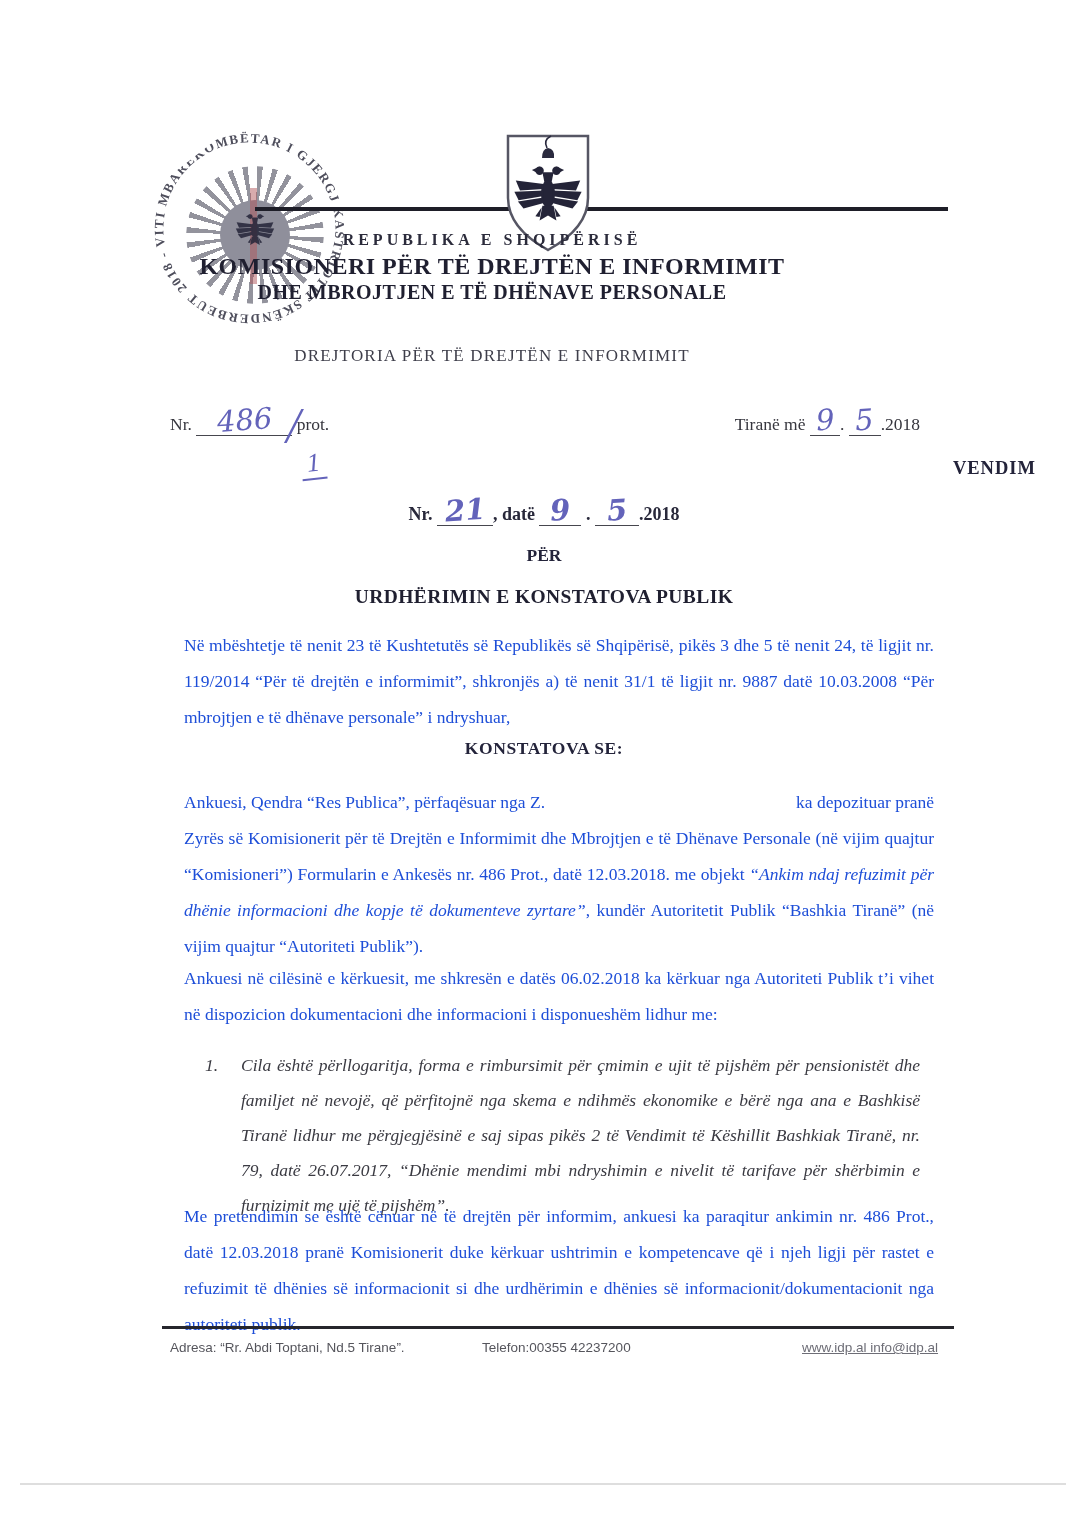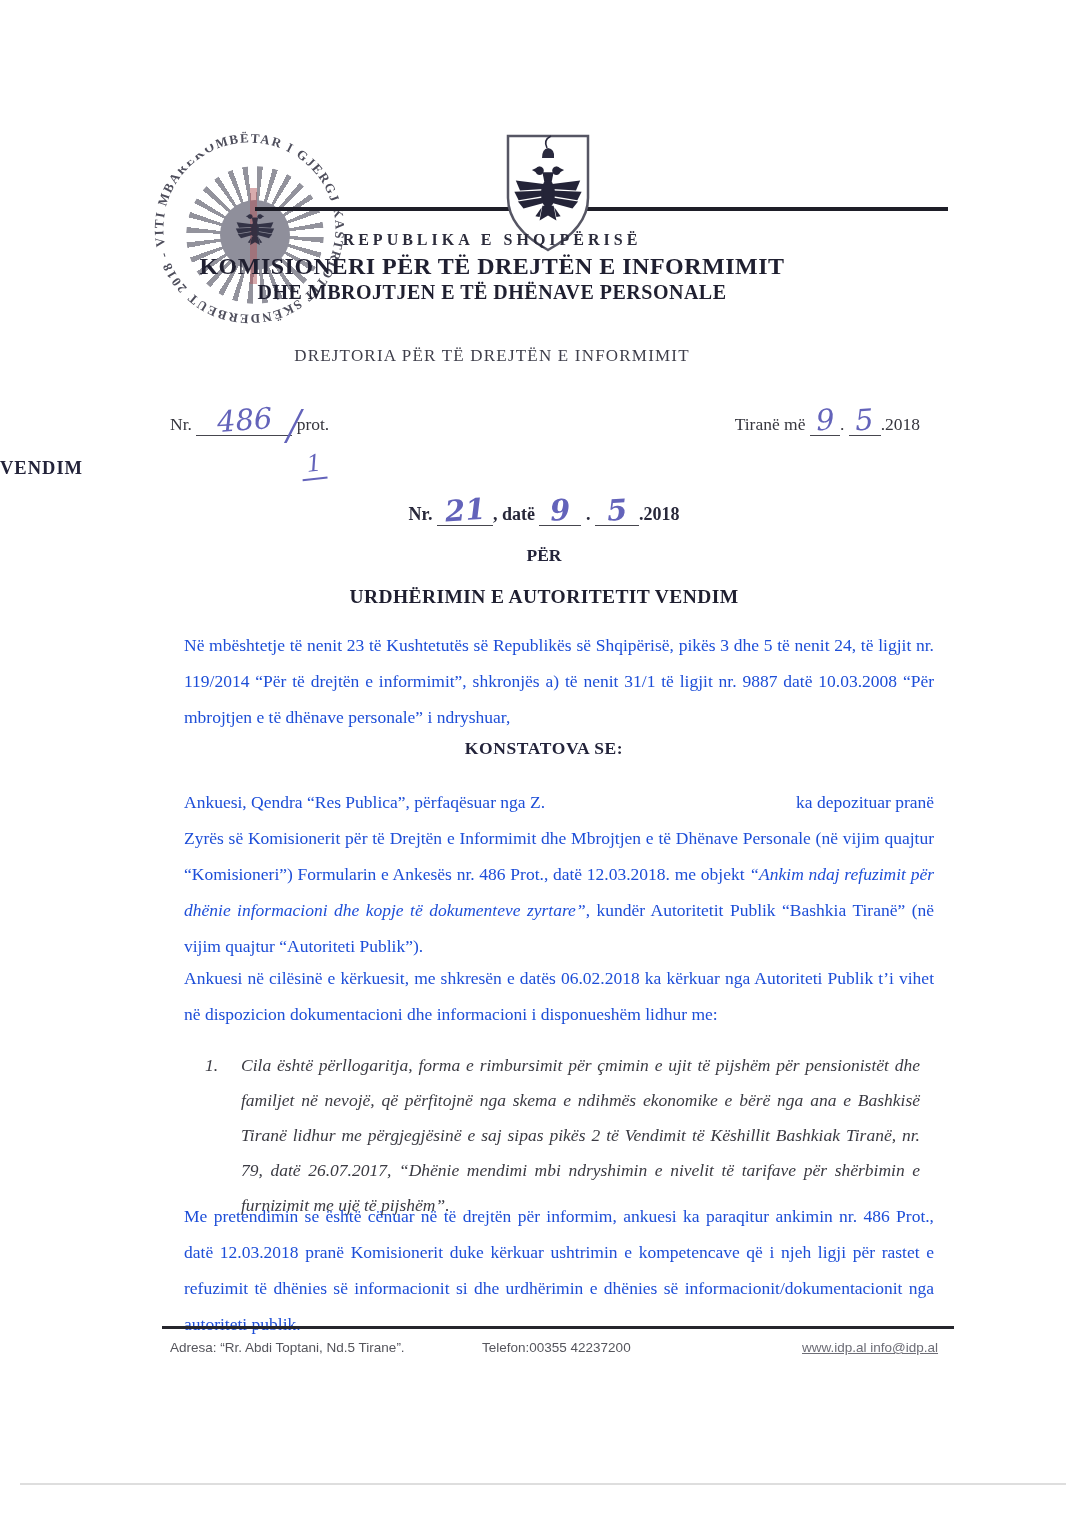--- a/index.html
+++ b/index.html
@@ -36,21 +36,21 @@
   
   .meta{position:absolute;left:170px;top:410px;width:750px;font-size:17.5px;}
   .meta .left{position:absolute;left:0;top:0;}
   .meta .right{position:absolute;right:0;top:0;}
   .blank{display:inline-block;border-bottom:1.8px solid #46464e;text-align:center;position:relative;vertical-align:baseline;}
   .hw{font-family:"DejaVu Serif",serif;font-style:italic;color:#6363ba;display:inline-block;}
   .hw-big{font-size:29px;line-height:20px;transform:rotate(-4deg);}
   .hw-slash{position:absolute;right:-8px;top:-10px;font-size:50px;line-height:50px;color:#6363ba;font-style:italic;}
   .hw-sub{position:absolute;right:-34px;top:38px;font-size:26px;color:#6363ba;font-style:italic;border-bottom:2px solid #6363ba;padding:0 6px;transform:rotate(-6deg);}
   
-  .t-vendim{position:absolute;left:0;top:458px;width:1036px;text-align:left;font-size:18.5px;font-weight:bold;letter-spacing:1px;color:#23233a;}
+  .t-vendim{position:absolute;left:0;top:458px;width:1036px;text-align:right;font-size:18.5px;font-weight:bold;letter-spacing:1px;color:#23233a;}
   .t-nrline{position:absolute;left:0;top:500px;width:1088px;text-align:center;font-size:18px;font-weight:bold;color:#28283a;}
   .t-per{position:absolute;left:0;top:545px;width:1088px;text-align:center;font-size:17.5px;font-weight:bold;color:#23233a;}
   .t-subject{position:absolute;left:0;top:586px;width:1088px;text-align:center;font-size:19.5px;font-weight:bold;letter-spacing:.4px;color:#1f1f30;}
   
   .para{position:absolute;left:184px;width:750px;font-size:17.5px;line-height:36px;text-align:justify;color:#1d4ed8;}
   .p1{top:627px;}
   .t-konstatova{position:absolute;left:0;top:738px;width:1088px;text-align:center;font-size:17.5px;font-weight:bold;letter-spacing:.6px;color:#23233a;}
   .p2{top:784px;}
   .p2-line1{display:flex;justify-content:space-between;gap:17px;}
   .p3{top:960px;}
@@ -141,21 +141,21 @@
 
   <div class="t-vendim">VENDIM</div>
   <div class="t-nrline">
     <span>Nr.</span>
     <span class="blank" style="width:56px;"><span class="hw hw-big">21</span></span><span>, datë</span>
     <span class="blank" style="width:42px;"><span class="hw hw-big">9</span></span>
     <span>.</span>
     <span class="blank" style="width:44px;"><span class="hw hw-big">5</span></span><span>.2018</span>
   </div>
   <div class="t-per">PËR</div>
-  <div class="t-subject">URDHËRIMIN E AUTORITETIT VENDIM</div>
+  <div class="t-subject">URDHËRIMIN E KONSTATOVA PUBLIK</div>
 
   <div class="para p1">Në mbështetje të nenit 23 të Kushtetutës së Republikës së Shqipërisë, pikës 3 dhe 5 të nenit 24, të ligjit nr. 119/2014 “Për të drejtën e informimit”, shkronjës a) të nenit 31/1 të ligjit nr. 9887 datë 10.03.2008 “Për mbrojtjen e të dhënave personale” i ndryshuar,</div>
 
   <div class="t-konstatova">KONSTATOVA SE:</div>
 
   <div class="para p2">
     <div class="p2-line1">
       <span>Ankuesi, Qendra “Res Publica”, përfaqësuar nga Z.</span>
       <span>ka depozituar pranë</span>
     </div>

